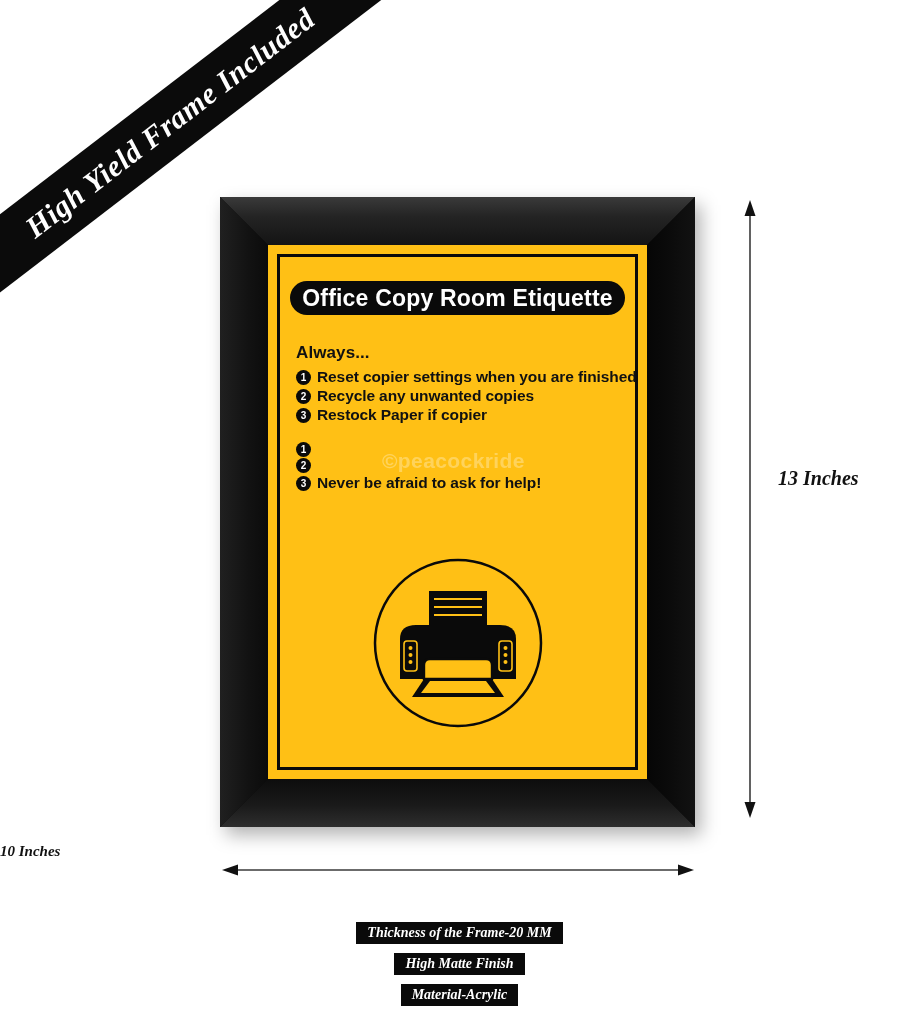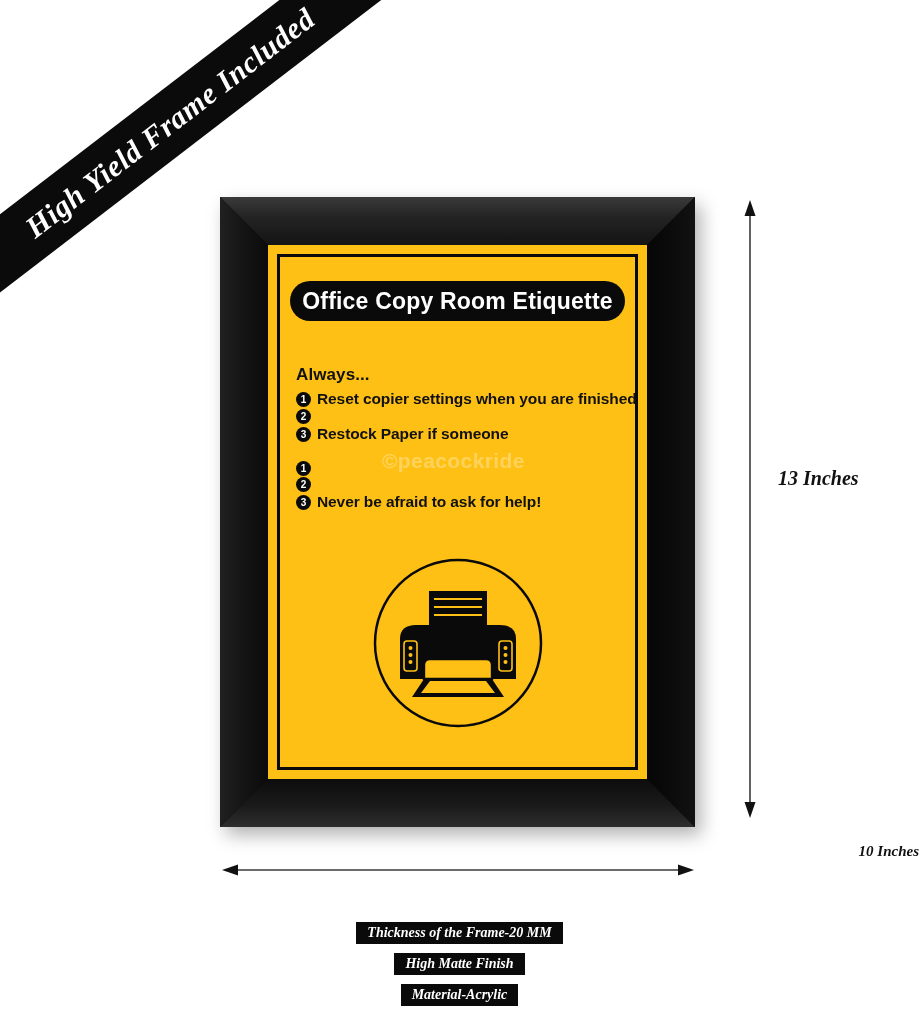--- a/index.html
+++ b/index.html
@@ -113,39 +113,39 @@
   .poster-content {
     position: absolute;
     left: 22px;
     top: 22px;
     right: 22px;
     bottom: 22px;
   }
 
   .title-pill {
     margin-top: 14px;
-    height: 40px;
+    height: 34px;
     background: #0a0a0a;
     border-radius: 24px;
     display: flex;
     align-items: center;
     justify-content: center;
   }
   .title-pill-text {
     color: #ffffff;
     font-size: 23px;
     font-weight: bold;
     letter-spacing: 0.2px;
     white-space: nowrap;
   }
 
   .section {
     margin-left: 6px;
   }
-  .section-always { margin-top: 44px; }
+  .section-always { margin-top: 28px; }
   .section-never  { margin-top: 18px; }
 
   .section-heading {
     font-size: 17px;
     font-weight: bold;
     color: #111111;
     margin-bottom: 5px;
     letter-spacing: 0.1px;
   }
   .rule-list {
@@ -230,21 +230,21 @@
     top: 862px;
     width: 472px;
     height: 16px;
     z-index: 20;
   }
   .dim-horizontal-label {
     position: absolute;
     left: 0;
     top: 843px;
     width: 919px;
-    text-align: right;
+    text-align: left;
     font-family: "Liberation Serif", serif;
     font-style: italic;
     font-weight: bold;
     font-size: 15px;
     color: #111111;
     z-index: 21;
   }
 
   
   .spec-list {
@@ -296,24 +296,25 @@
 
       <div class="section section-always">
         <div class="section-heading">Always...</div>
         <ul class="rule-list">
           <li class="rule-item">
             <span class="rule-num">1</span>
             <span class="rule-text">Reset copier settings when you are finished</span>
           </li>
           <li class="rule-item">
             <span class="rule-num">2</span>
+            <span class="rule-text">Recycle any unwanted copies</span>
           </li>
           <li class="rule-item">
             <span class="rule-num">3</span>
-            <span class="rule-text">Restock Paper if someone</span>
+            <span class="rule-text">Restock Paper if copier</span>
           </li>
         </ul>
       </div>
 
       <div class="section section-never">
         <ul class="rule-list">
           <li class="rule-item">
             <span class="rule-num">1</span>
           </li>
           <li class="rule-item">

